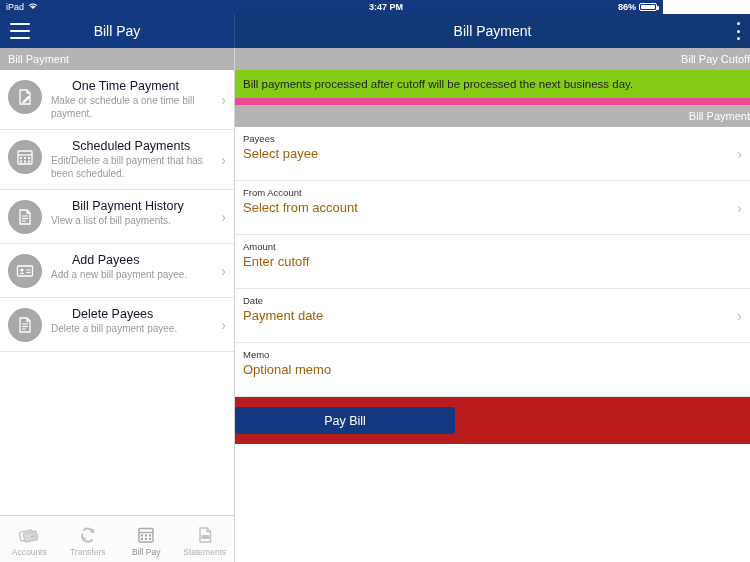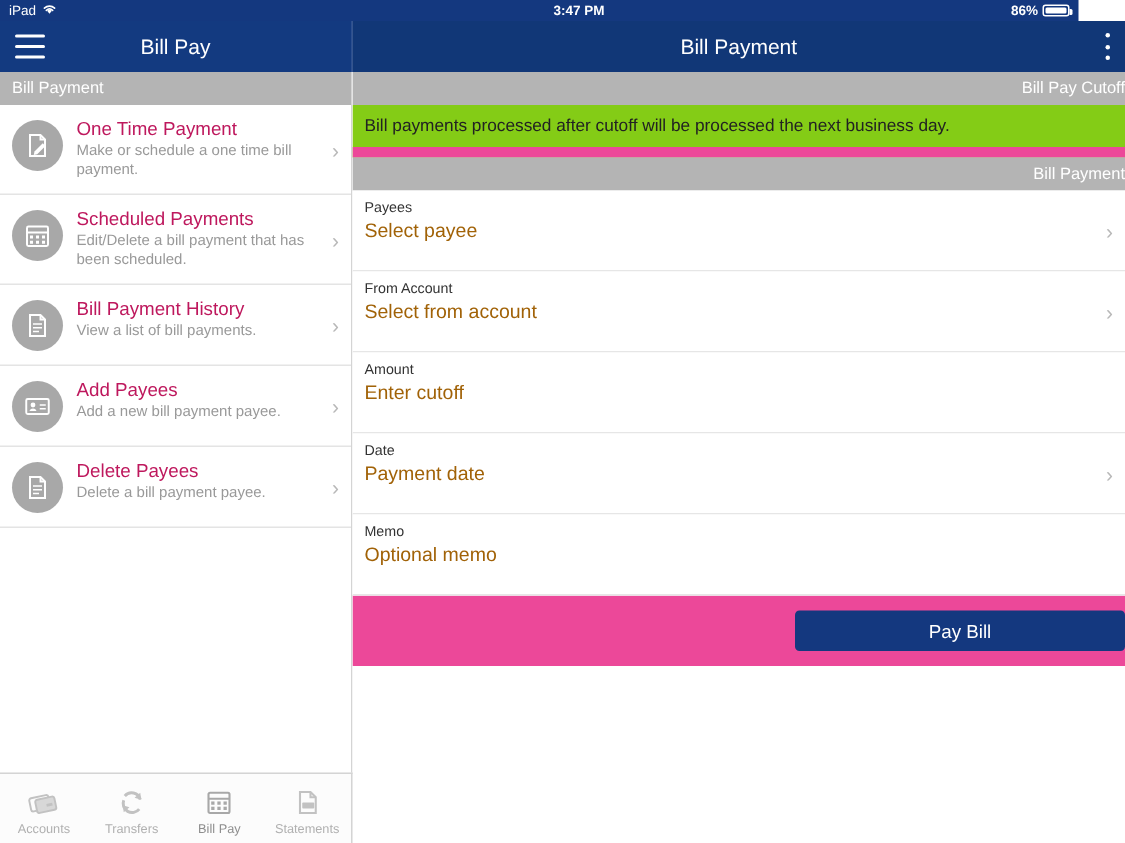--- a/index.html
+++ b/index.html
@@ -7,21 +7,21 @@
     width:750px; height:562px;
     font-family:"Liberation Sans", sans-serif;
     background:#ffffff;
     overflow:hidden;
     -webkit-font-smoothing:antialiased;
   }
   #app { position:relative; width:750px; height:562px; }
 
   
   .statusbar {
-    position:absolute; top:0; left:0; width:719px; height:14px;
+    position:absolute; top:0; left:0; width:663px; height:14px;
     background:#14387f; color:#ffffff;
     font-size:9px; line-height:14px;
   }
   .sb-left { position:absolute; left:6px; top:0; display:flex; align-items:center; gap:4px; }
   .sb-center { position:absolute; left:0; width:750px; text-align:center; font-weight:bold;margin-left:11px; }
   .sb-right { position:absolute; right:6px; top:0; display:flex; align-items:center; gap:3px; font-weight:bold; }
   .wifi-icon { display:inline-block; }
   .batt {
     width:18px; height:8px; border:1px solid #ffffff; border-radius:2px;
     position:relative; display:inline-block;
@@ -72,21 +72,21 @@
     padding:9px 22px 9px 8px; border-bottom:1px solid #e4e4e4;
     background:#ffffff; cursor:pointer; min-height:45px;
   }
   .mi-icon {
     width:34px; height:34px; min-width:34px; border-radius:50%;
     background:#a8a8a8; margin-right:9px; margin-top:1px;
     display:flex; align-items:center; justify-content:center;
   }
   .mi-icon svg { display:block; }
   .mi-text { flex:1; min-width:0; padding-top:0px; }
-  .mi-title { font-size:12.5px; color:#be185d; line-height:15px; }
+  .mi-title { font-size:12.5px; color:#0f172a; line-height:15px;margin-left:21px; }
   .mi-sub { font-size:10px; color:#999999; line-height:12.5px; margin-top:1px; }
   .chev {
     position:absolute; right:8px; top:50%; transform:translateY(-50%);
     color:#b8b8b8; font-size:14px; font-weight:300;
   }
 
   
   .detail {
     position:absolute; left:235px; top:48px; width:515px; height:514px;
     background:#ffffff; overflow:hidden;
@@ -102,21 +102,21 @@
   .field {
     position:relative; padding:5px 24px 18px 8px;
     border-bottom:1px solid #e6e6e6; background:#ffffff; cursor:pointer;
   }
   .f-label { font-size:9.5px; color:#333333; line-height:13px; }
   .f-value { font-size:13px; color:#a16207; line-height:17px; }
   .f-chev {
     position:absolute; right:8px; top:50%; transform:translateY(-50%);
     color:#b8b8b8; font-size:14px; font-weight:300;
   }
-  .btn-wrap { padding:10px 0; display:flex; justify-content:flex-end; background:#ec4899; }
+  .btn-wrap { padding:10px 0; display:flex; justify-content:flex-start; background:#b91c1c; }
   .pay-btn {
     width:220px; height:27px; background:#14387f; color:#ffffff;
     border:none; border-radius:3px; font-size:12.5px;
     font-family:"Liberation Sans", sans-serif; cursor:pointer;
   }
 
   
   .tabbar {
     position:absolute; left:0; bottom:0; width:235px; height:47px;
     background:#fcfcfc; border-top:1px solid #d4d4d4; border-right:1px solid #d4d4d4;

